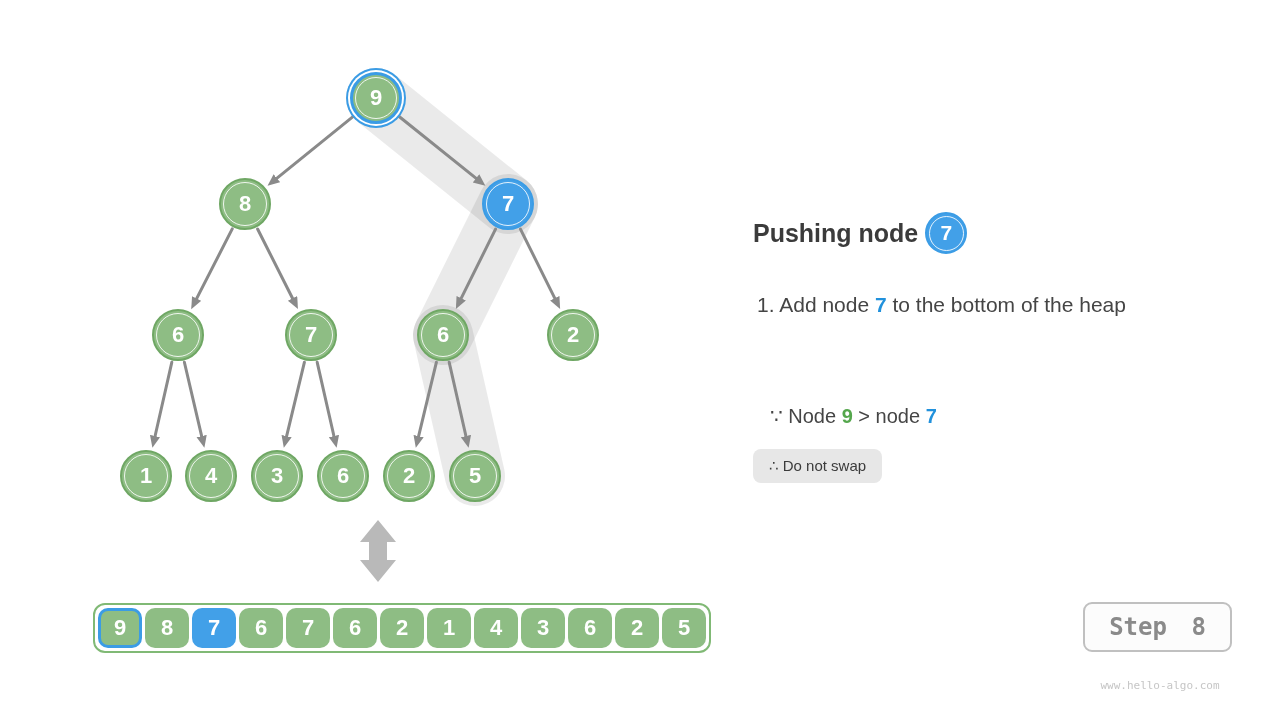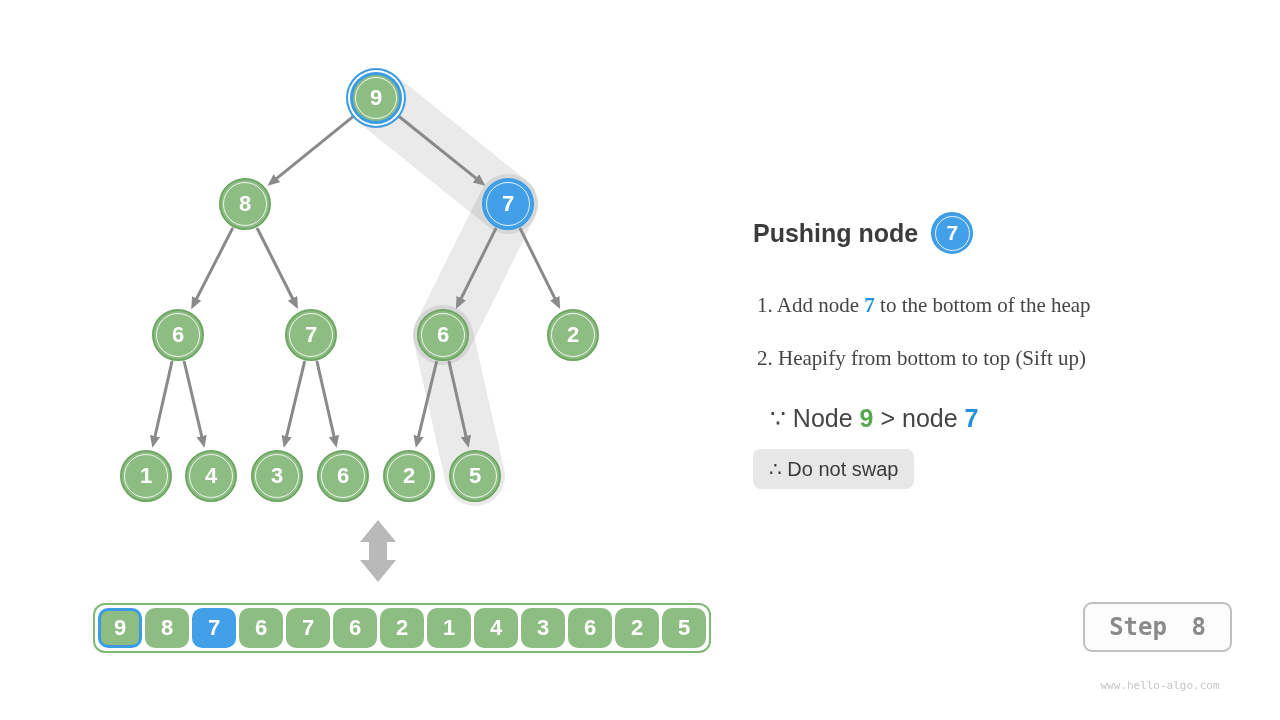--- a/index.html
+++ b/index.html
@@ -30,36 +30,36 @@
          padding:3px;border:2px solid var(--array_border);border-radius:12px;
          background:#fff;}
   .cell{width:44px;height:40px;border-radius:10px;background:var(--green_fill);
         display:flex;align-items:center;justify-content:center;
         color:#fff;font-weight:bold;font-size:22px;box-sizing:border-box;}
   .cell--blue{background:var(--blue_fill);}
   .cell--outline{border:3px solid var(--blue_border);}
 
   
   .title{position:absolute;left:753px;top:212px;height:42px;display:flex;
-         align-items:center;gap:13px;font-weight:bold;font-size:25px;
+         align-items:center;gap:7px;font-weight:bold;font-size:25px;
          color:var(--text_dark);white-space:nowrap;}
   .inline-node{width:42px;height:42px;border-radius:50%;background:var(--blue_fill);
          border:2px solid var(--blue_border);box-sizing:border-box;position:relative;
          display:inline-flex;align-items:center;justify-content:center;
          color:#fff;font-weight:bold;font-size:21px;}
   .inline-node::after{content:"";position:absolute;inset:1.5px;border-radius:50%;
          border:1.5px solid rgba(255,255,255,0.85);}
   .step-item{position:absolute;left:757px;font-size:21px;color:var(--text_body);
-         white-space:nowrap;font-family:Liberation Serif, serif;}
+         white-space:nowrap;}
   .em-blue{color:var(--blue_text);font-weight:bold;}
   .em-green{color:var(--green_text);font-weight:bold;}
-  .because{position:absolute;left:770px;top:404px;font-size:25px;
+  .because{position:absolute;left:770px;top:404px;font-size:20px;
          color:var(--text_body);white-space:nowrap;}
   .conclusion{position:absolute;left:753px;top:449px;background:var(--badge_bg);
-         border-radius:8px;padding:8px 16px;font-size:20px;color:var(--text_dark);
+         border-radius:8px;padding:8px 16px;font-size:15px;color:var(--text_dark);
          white-space:nowrap;}
 
   
   .step-badge{position:absolute;left:1083px;top:602px;width:149px;height:50px;
          box-sizing:border-box;border:2px solid var(--step_border);border-radius:9px;
          background:#fcfcfc;display:flex;align-items:center;justify-content:center;
          font-family:"DejaVu Sans Mono",monospace;font-weight:bold;font-size:24px;
          color:var(--step_text);word-spacing:10px;}
   .watermark{position:absolute;left:1076px;top:679px;width:168px;text-align:center;
          font-family:"DejaVu Sans Mono",monospace;font-size:11px;
@@ -132,21 +132,20 @@
 
   <div class="title">
     <span>Pushing node</span>
     <span class="inline-node">
         <span>7</span>
       </span>
   </div>
 
   <div class="step-item" style="top:293px"><span>1.</span><span> Add node </span><span class="em-blue">7</span><span> to the bottom of the heap</span></div>
 
-  <div class="step-item" style="top:346px"><span>2.</span><span> Heapify from bottom to top (Sift up)</span><span class="em-blue"></span><span></span></div>
 
   <div class="because"><span>∵</span><span> Node </span><span class="em-green">9</span><span> &gt; node </span><span class="em-blue">7</span></div>
 
   <div class="conclusion"><span>∴</span><span> Do not swap</span></div>
 
   <div class="step-badge">
       <span>Step 8</span>
     </div>
 
   <div class="watermark">www.hello-algo.com</div>

